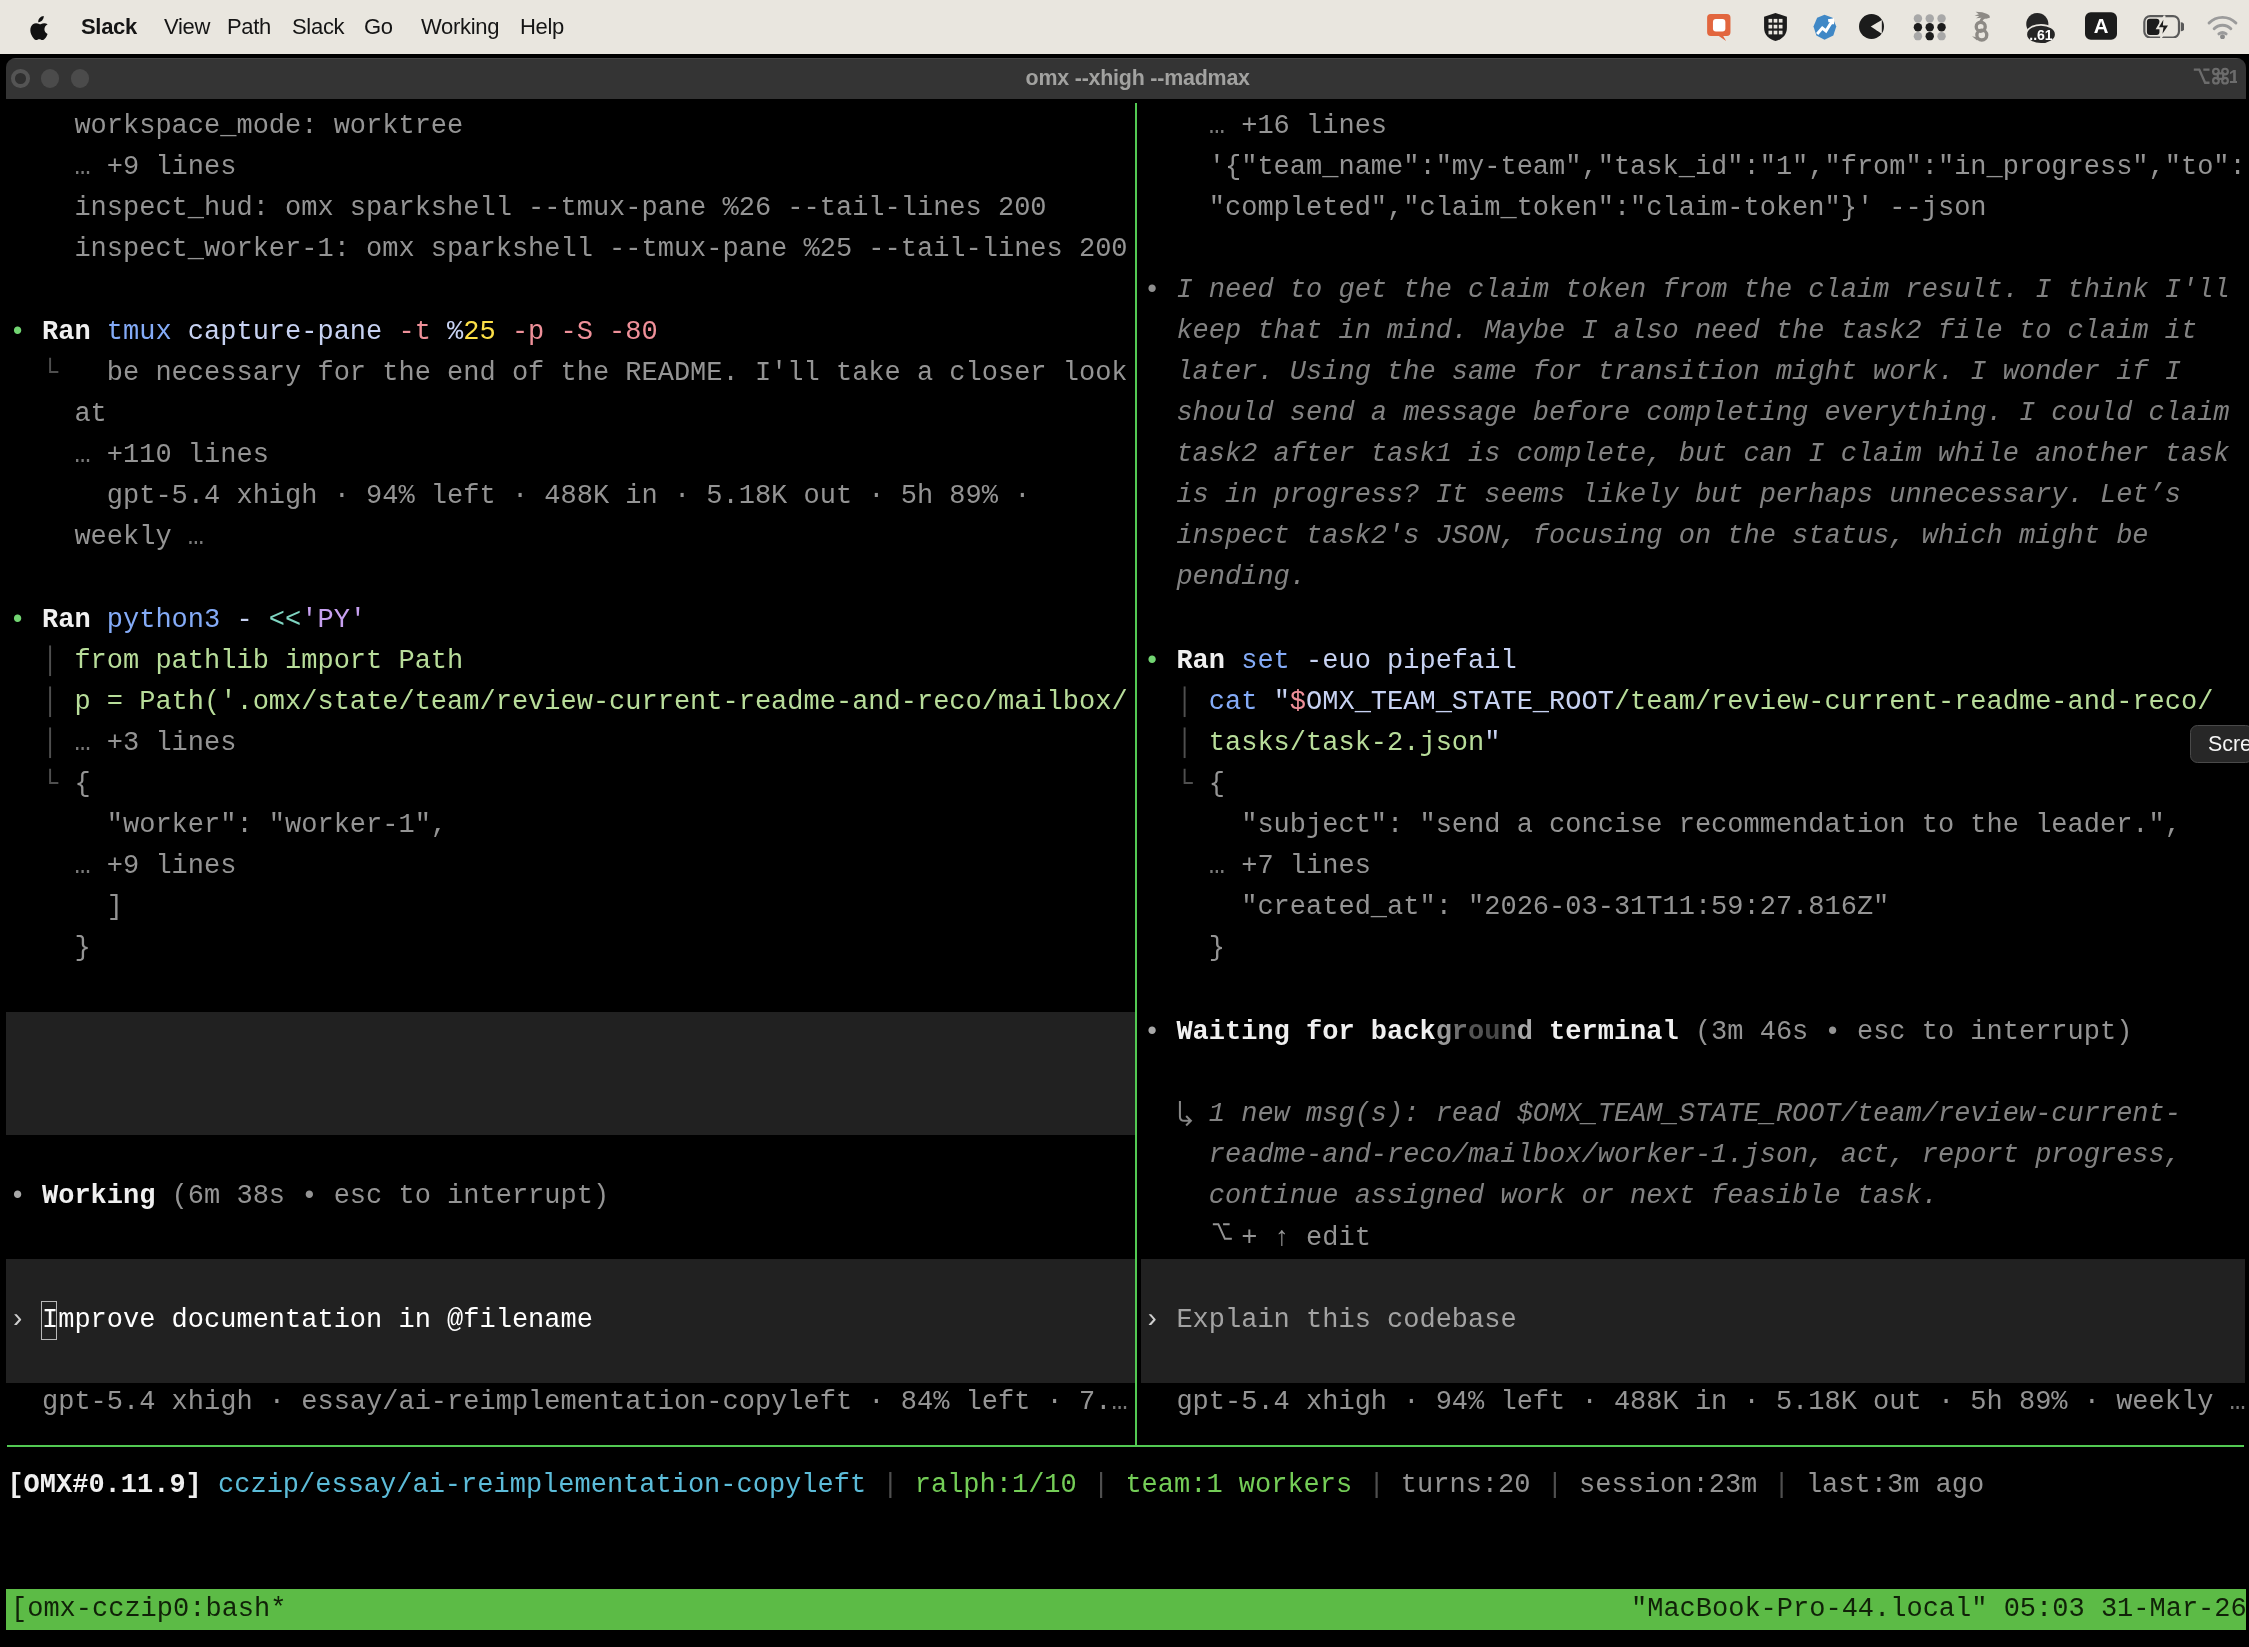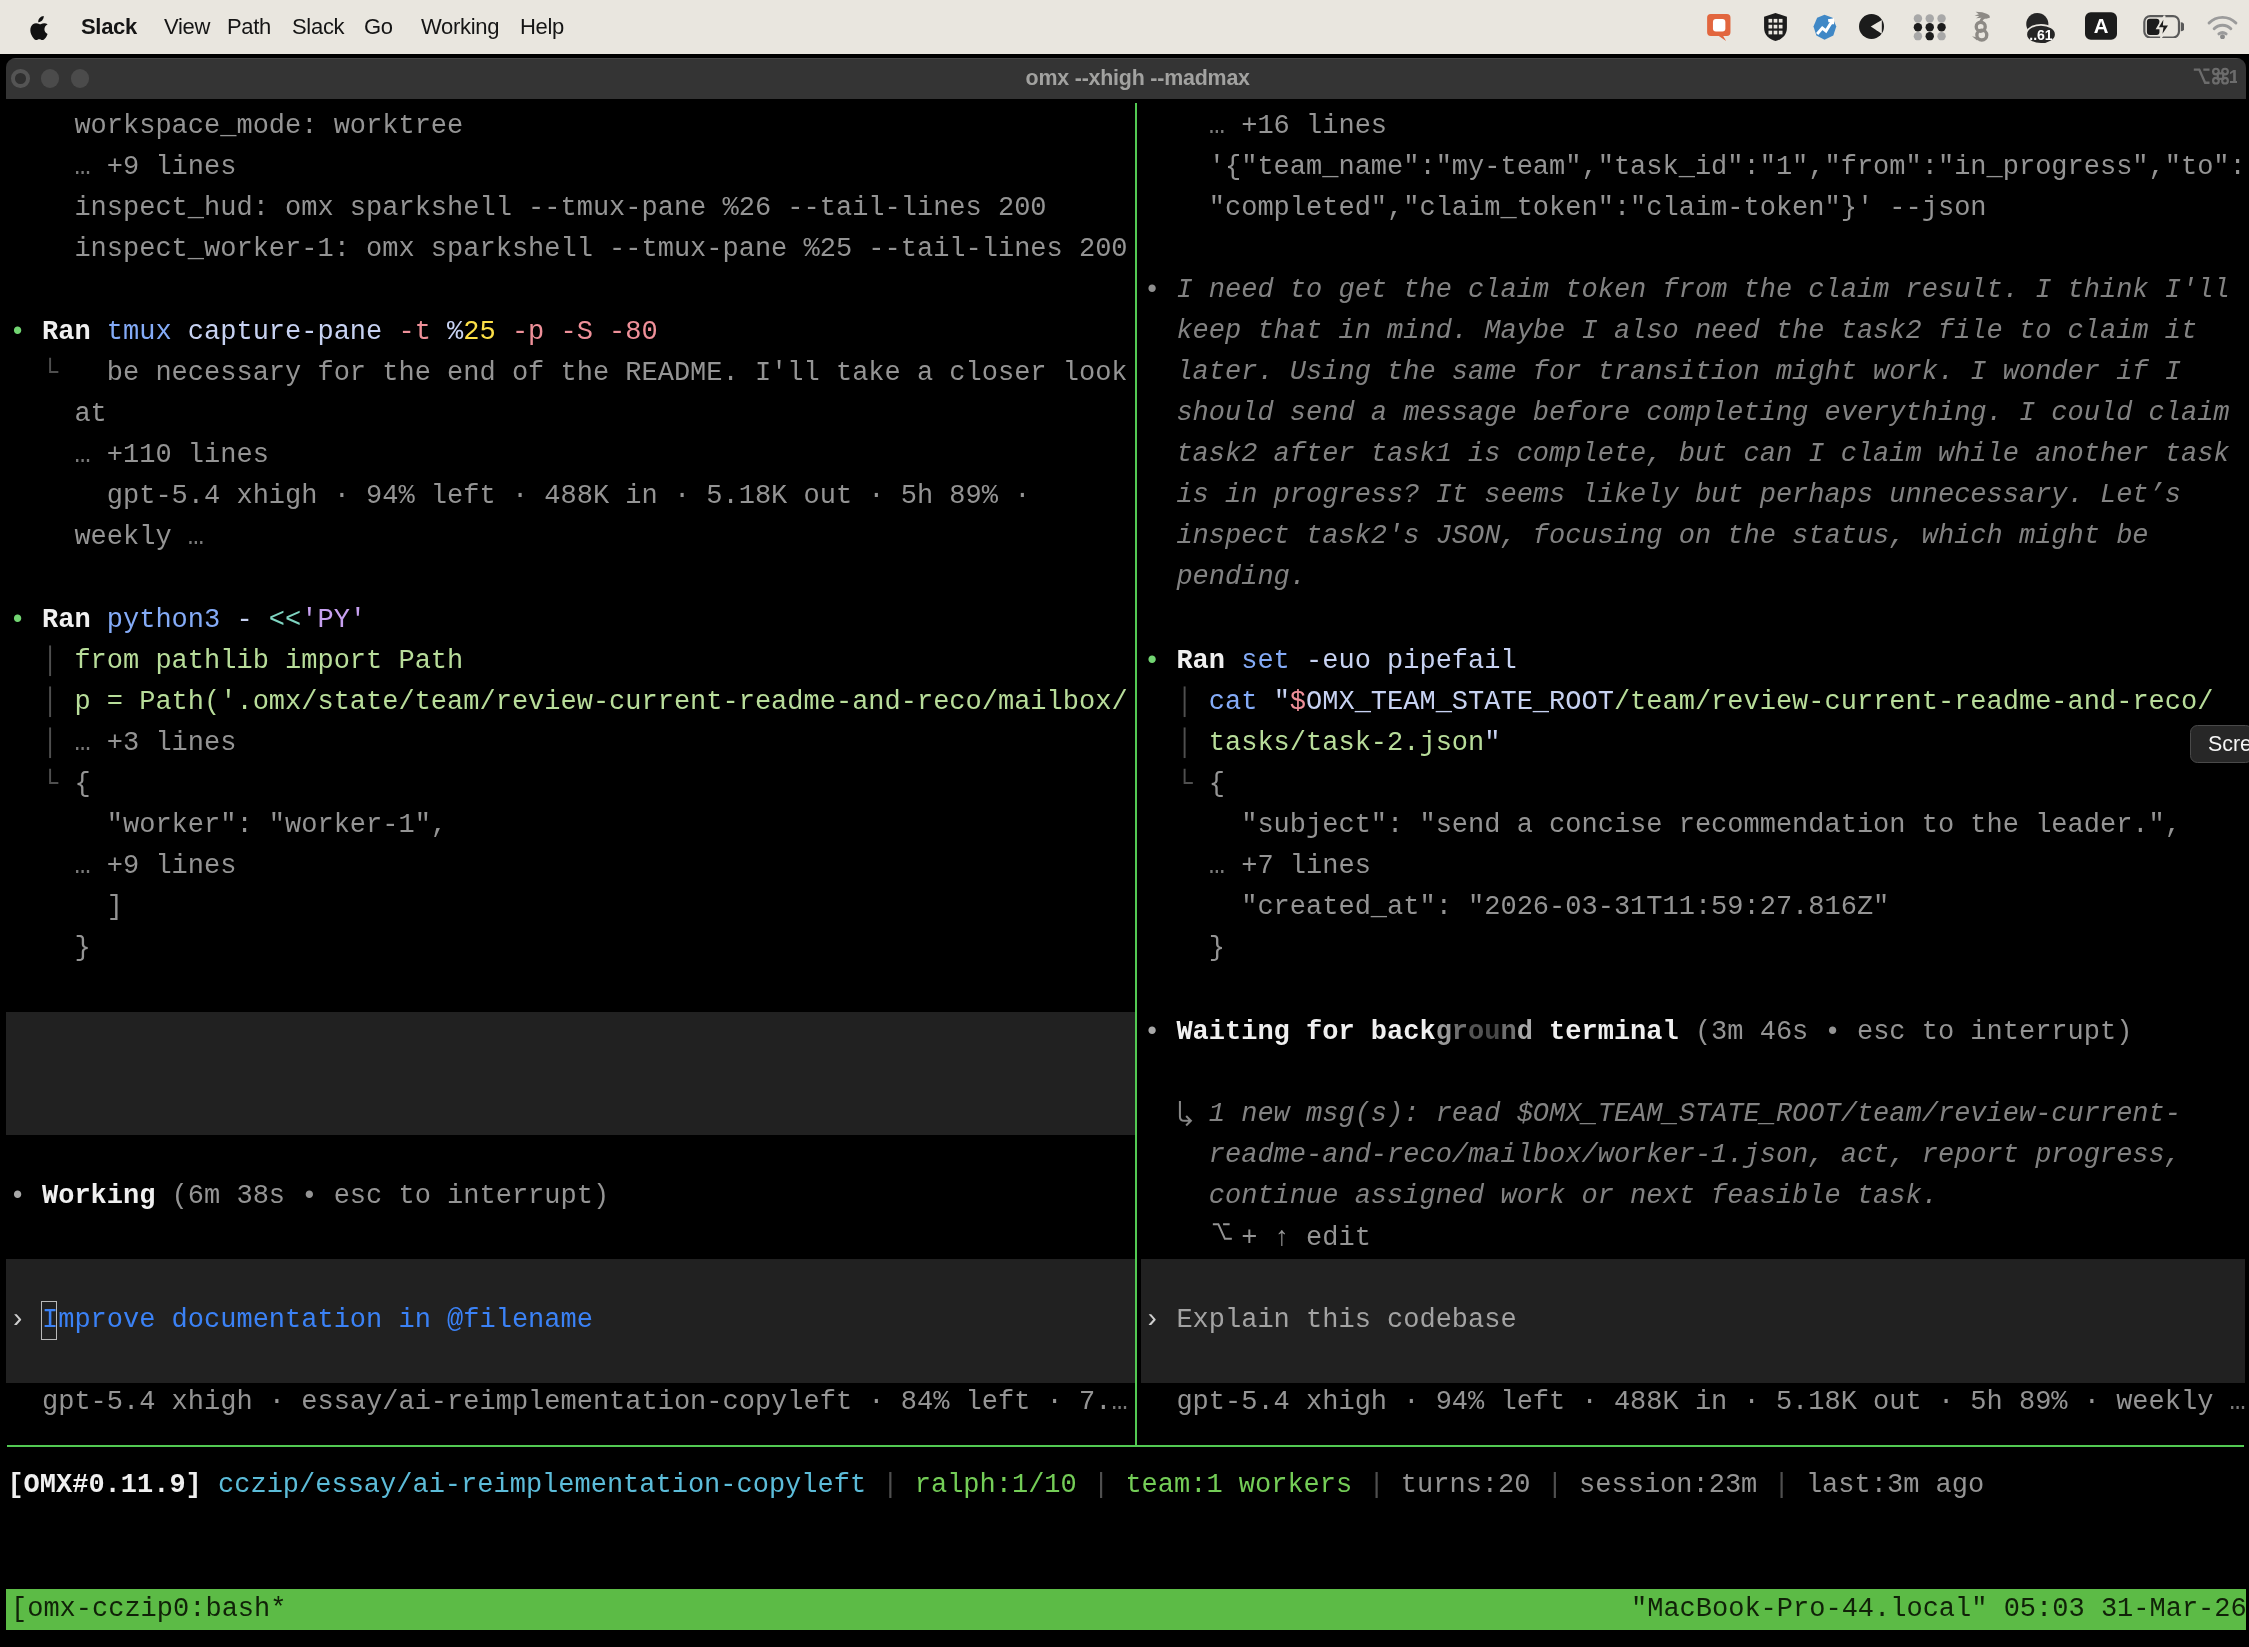--- a/index.html
+++ b/index.html
@@ -170,21 +170,21 @@
   <pre class="mono" style="left:9.6px;top:600px"><span class="bul">• </span><span class="wh b">Ran </span><span class="blu">python3</span><span class="lav"> - </span><span class="tea">&lt;&lt;</span><span class="pur">'PY'</span></pre>
   <pre class="mono" style="left:9.6px;top:641px">  <span class="dim">│</span> <span class="grn">from pathlib import Path</span>
   <span class="dim">│</span> <span class="grn">p = Path('.omx/state/team/review-current-readme-and-reco/mailbox/</span>
   <span class="dim">│</span> <span class="ell">…</span> +3 lines
   <span class="dim">└</span> {
       "worker": "worker-1",
     <span class="ell">…</span> +9 lines
       ]
     }</pre>
   <pre class="mono" style="left:9.6px;top:1176px"><span style="color:#a8a8a8">•</span> <span class="wh b">Working</span> (6m 38s • esc to interrupt)</pre>
-  <pre class="mono" style="left:9.6px;top:1300px"><span style="color:#cfcfcf">›</span><span style="color:#3b82f6"> Improve documentation in @filename</span></pre>
+  <pre class="mono" style="left:9.6px;top:1300px"><span style="color:#cfcfcf">›</span><span style="color:#ffffff"> Improve documentation in @filename</span></pre>
   <div style="position:absolute;left:41px;top:1301px;width:15.5px;height:39px;border:1.5px solid #b9b9b9;box-sizing:border-box"></div>
   <pre class="mono" style="left:9.6px;top:1382px">  gpt-5.4 xhigh · essay/ai-reimplementation-copyleft · 84% left · 7.<span class="ell">…</span></pre>
 
   <pre class="mono" style="left:1144px;top:106px">    <span class="ell">…</span> +16 lines
     '{"team_name":"my-team","task_id":"1","from":"in_progress","to":
     "completed","claim_token":"claim-token"}' --json</pre>
   <pre class="mono gr2 i" style="left:1144px;top:270px"><span style="font-style:normal;color:#8f8f8f">• </span>I need to get the claim token from the claim result. I think I'll
   keep that in mind. Maybe I also need the task2 file to claim it
   later. Using the same for transition might work. I wonder if I
   should send a message before completing everything. I could claim

